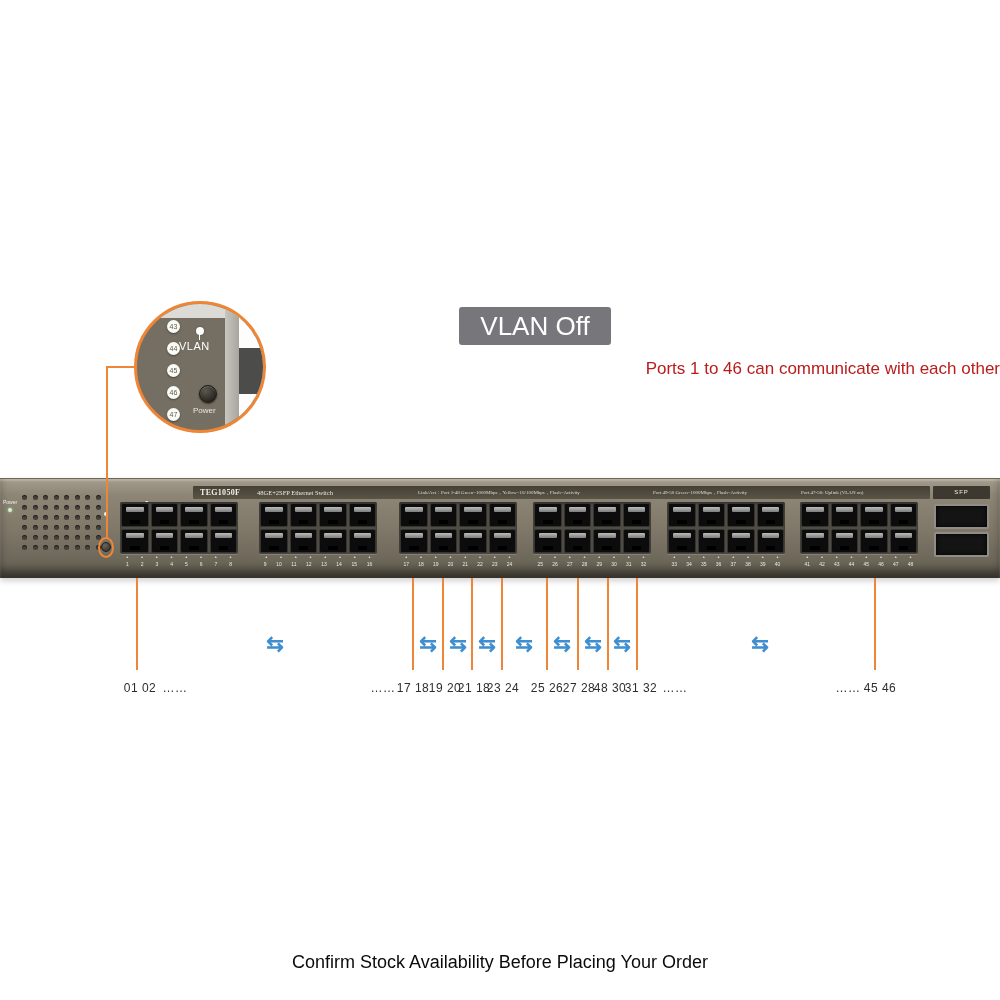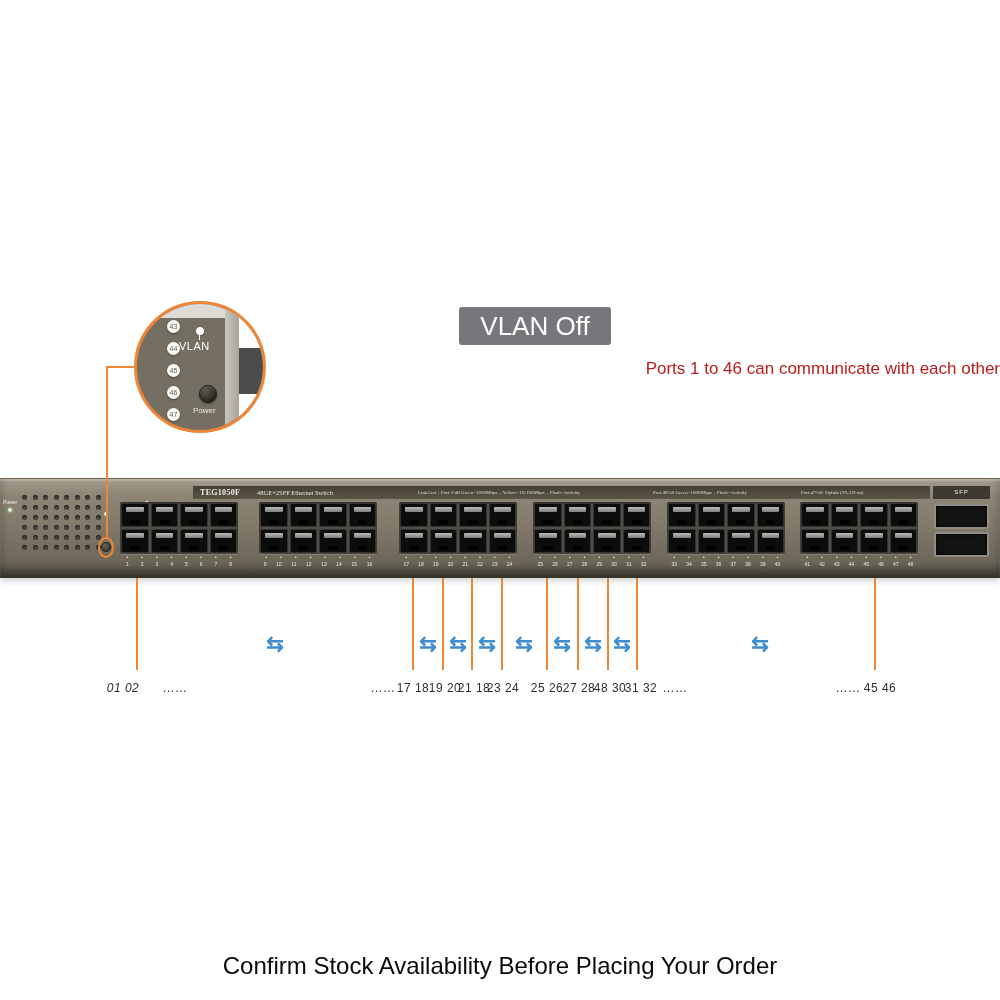--- a/index.html
+++ b/index.html
@@ -79,21 +79,21 @@
   .port-nums{position:absolute;top:82px;width:118px;display:flex;justify-content:space-around;
     font-size:5px;color:#ece8dd;line-height:6px;}
 
   
   .ann-line{position:absolute;top:578px;width:2px;height:92px;background:var(--accent);z-index:4;}
   .arrow{position:absolute;top:633px;transform:translateX(-50%);font-size:21px;font-weight:bold;
     color:var(--blue);z-index:4;line-height:22px;}
   .pair-label{position:absolute;top:681px;transform:translateX(-50%);font-size:12px;color:#2e2e2e;
     white-space:nowrap;letter-spacing:.5px;}
 
-  .footer{position:absolute;left:0;top:952px;width:100%;text-align:center;font-size:24px;color:#0a0a0a;}
+  .footer{position:absolute;left:0;top:952px;width:100%;text-align:center;font-size:18px;color:#0a0a0a;}
 </style>
 </head>
 <body>
 
 <div class="canvas">
 
   <div class="conn-h"></div>
   <div class="conn-v"></div>
   <div class="mode-ellipse"></div>
 
@@ -394,21 +394,21 @@
       <div class="ann-line" style="left: 874px;"></div>
       <div class="arrow" style="left: 275px;">⇆</div>
       <div class="arrow" style="left: 428px;">⇆</div>
       <div class="arrow" style="left: 458px;">⇆</div>
       <div class="arrow" style="left: 487px;">⇆</div>
       <div class="arrow" style="left: 524px;">⇆</div>
       <div class="arrow" style="left: 562px;">⇆</div>
       <div class="arrow" style="left: 593px;">⇆</div>
       <div class="arrow" style="left: 622px;">⇆</div>
       <div class="arrow" style="left: 760px;">⇆</div>
-      <div class="pair-label" style="left: 123px; font-style: italic;">01 02</div>
+      <div class="pair-label" style="left: 140px;">01 02</div>
       <div class="pair-label" style="left: 175px;">……</div>
       <div class="pair-label" style="left: 383px;">……</div>
       <div class="pair-label" style="left: 413px;">17 18</div>
       <div class="pair-label" style="left: 445px;">19 20</div>
       <div class="pair-label" style="left: 474px;">21 18</div>
       <div class="pair-label" style="left: 503px;">23 24</div>
       <div class="pair-label" style="left: 547px;">25 26</div>
       <div class="pair-label" style="left: 579px;">27 28</div>
       <div class="pair-label" style="left: 610px;">48 30</div>
       <div class="pair-label" style="left: 641px;">31 32</div>

